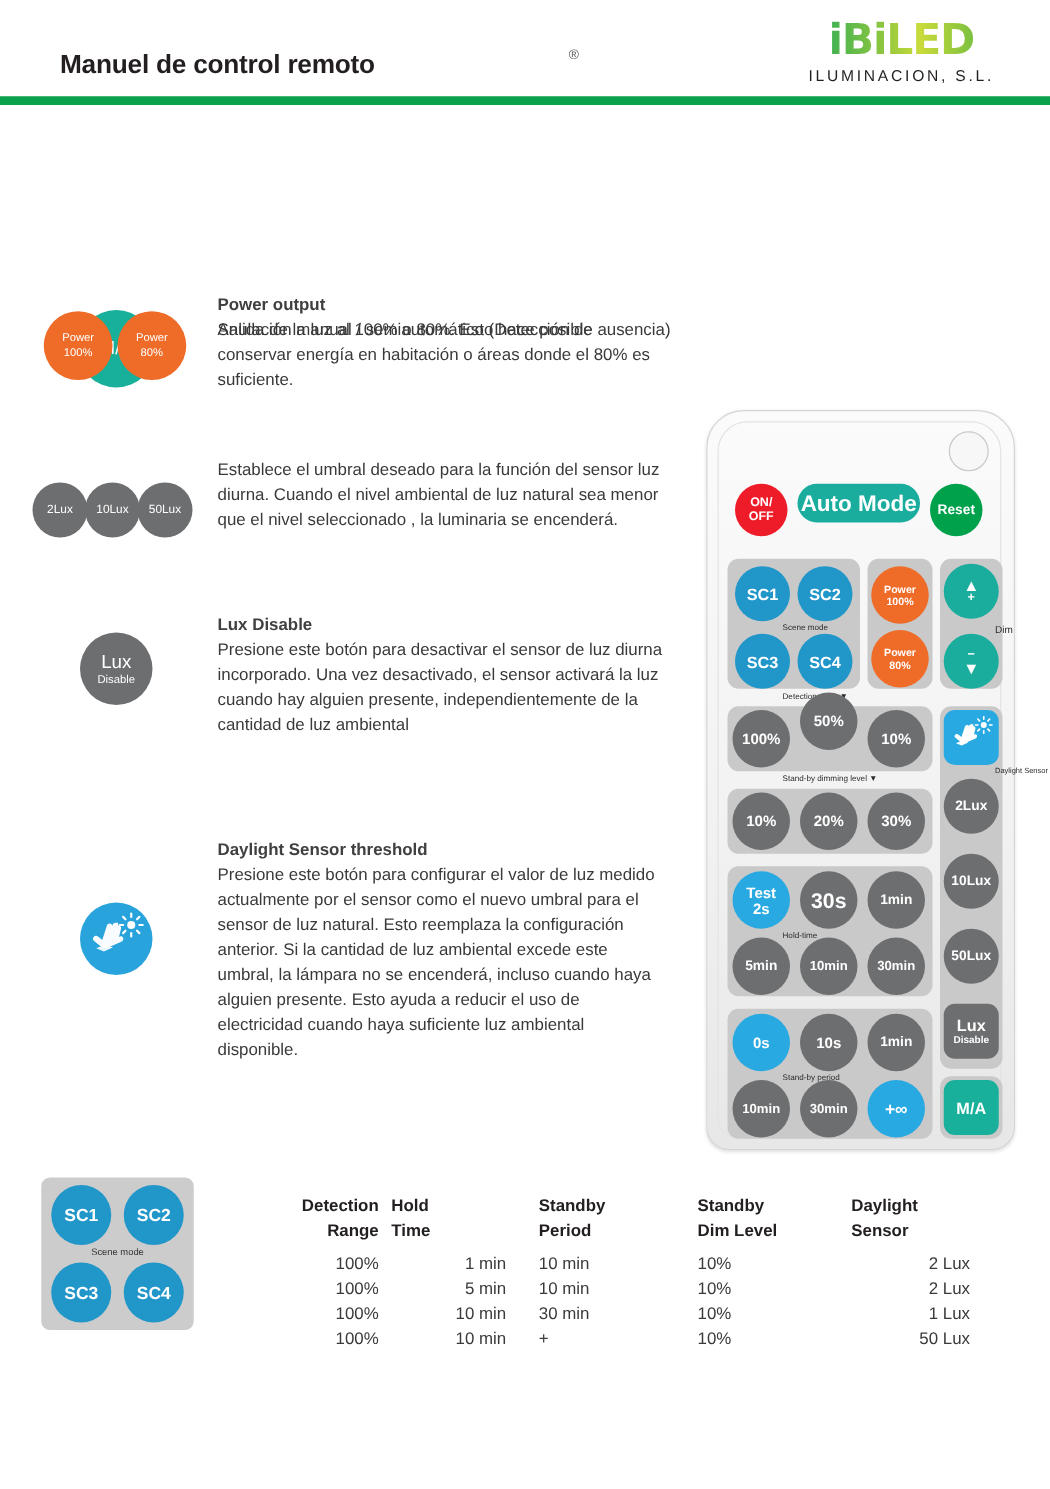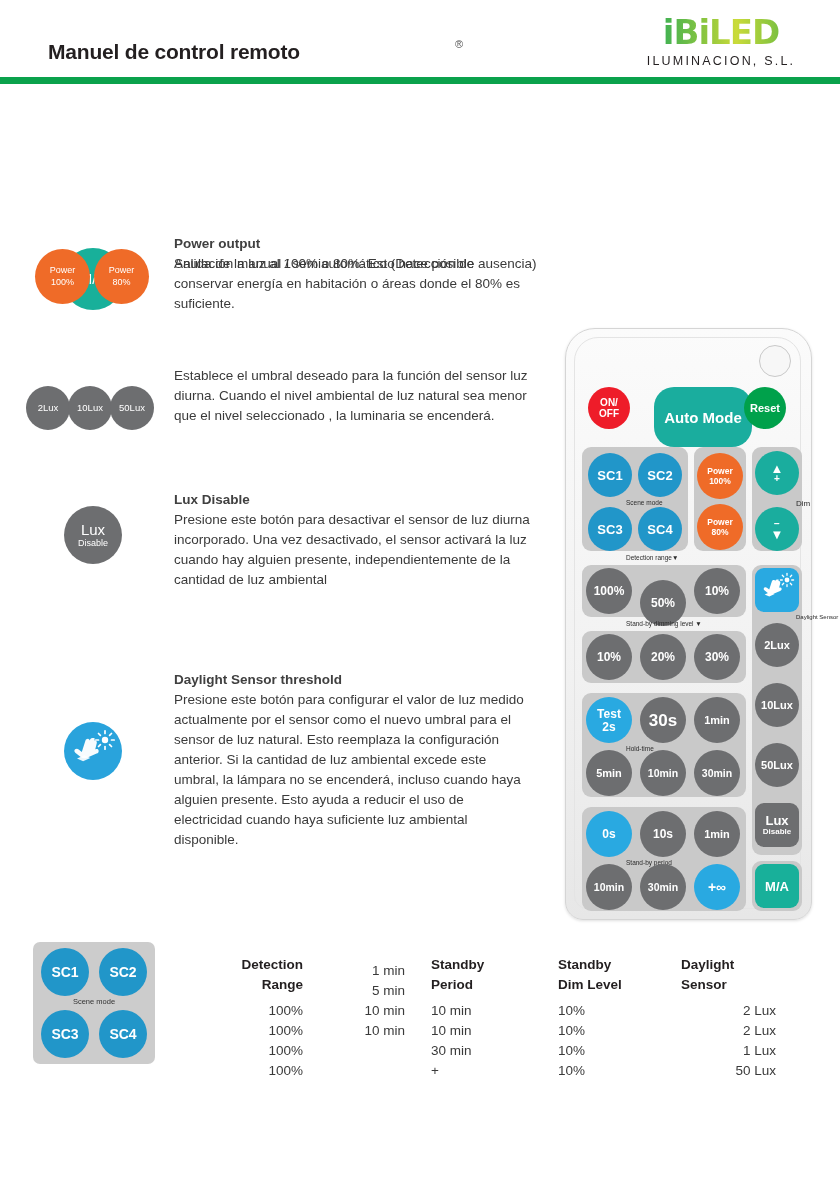--- a/index.html
+++ b/index.html
@@ -286,21 +286,21 @@
 </div>
 
 <div id="remote">
   <div id="remote-inner"></div>
   <div id="ir-dot"></div>
 
   <div class="btn" style="left:22px;top:58px;width:42px;height:42px;background:#ee1c29;font-size:10px;">
     <span>ON/</span>
     <span style="margin-top:1px;">OFF</span>
   </div>
-  <div class="btn pill" style="left:88px;top:58px;width:98px;height:60px;background:#1aad9e;font-size:15px;">
+  <div class="btn pill" style="left:72px;top:58px;width:98px;height:31px;background:#1aad9e;font-size:18px;">
     <span>Auto Mode</span>
   </div>
   <div class="btn" style="left:178px;top:58px;width:42px;height:42px;background:#00a14b;font-size:11px;">
     <span>Reset</span>
   </div>
 
   <div class="panel" style="left:16px;top:118px;width:106px;height:104px;"></div>
   <div class="btn" style="left:22px;top:124px;width:44px;height:44px;background:#2196c9;font-size:13px;">
     <span>SC1</span>
   </div>
@@ -335,21 +335,21 @@
     <span style="font-size:10px;">−</span>
     <span style="line-height:11px;">▼</span>
   </div>
 
   <div class="cap" style="left:16px;top:225px;width:164px;">Detection range▼</div>
 
   <div class="panel" style="left:16px;top:236px;width:164px;height:52px;"></div>
   <div class="btn" style="left:20px;top:239px;width:46px;height:46px;background:#6d6e70;font-size:12px;">
     <span>100%</span>
   </div>
-  <div class="btn" style="left:74px;top:251px;width:46px;height:46px;background:#6d6e70;font-size:12px;">
+  <div class="btn" style="left:74px;top:225px;width:46px;height:46px;background:#6d6e70;font-size:12px;">
     <span>50%</span>
   </div>
   <div class="btn" style="left:128px;top:239px;width:46px;height:46px;background:#6d6e70;font-size:12px;">
     <span>10%</span>
   </div>
 
   <div class="cap" style="left:16px;top:291px;width:164px;">Stand-by dimming level ▼</div>
 
   <div class="panel" style="left:16px;top:302px;width:164px;height:52px;"></div>
   <div class="btn" style="left:20px;top:305px;width:46px;height:46px;background:#6d6e70;font-size:12px;">
@@ -468,20 +468,22 @@
 Range</div>
     <div style="margin-top:6px;">
       <div class="tcell">100%</div>
       <div class="tcell">100%</div>
       <div class="tcell">100%</div>
       <div class="tcell">100%</div>
     </div>
   </div>
 
   <div class="tcol" style="left:140px;width:130px;">
+    <div class="thead" style="text-align:left;">Hold
+Time</div>
     <div style="margin-top:6px;width:92px;text-align:right;">
       <div class="tcell">1 min</div>
       <div class="tcell">5 min</div>
       <div class="tcell">10 min</div>
       <div class="tcell">10 min</div>
     </div>
   </div>
 
   <div class="tcol" style="left:258px;width:130px;text-align:left;">
     <div class="thead">Standby

